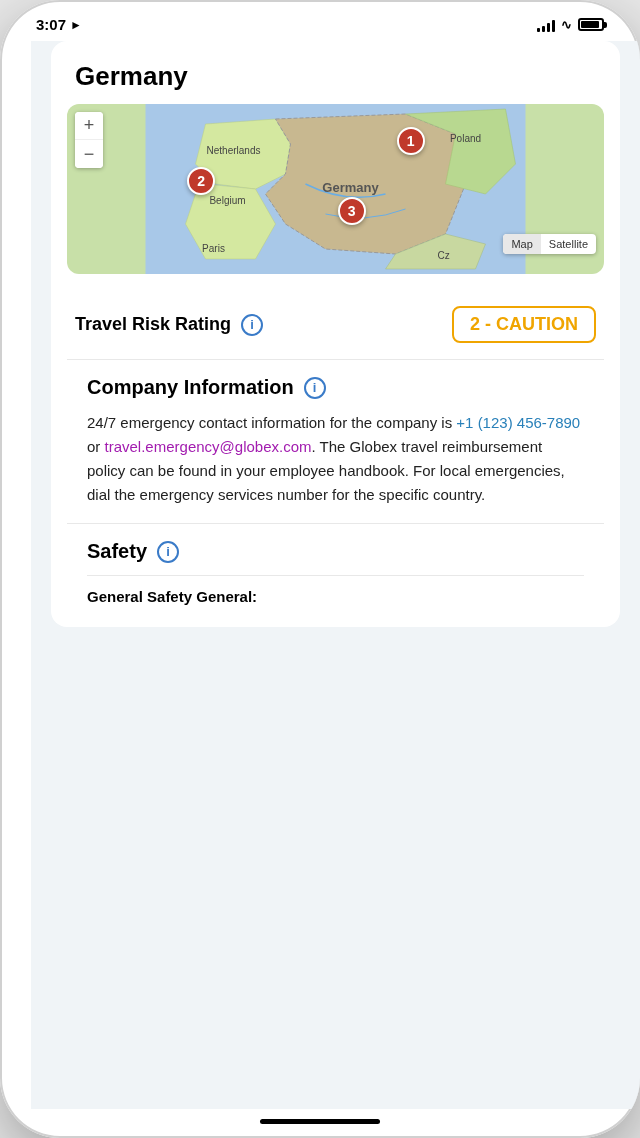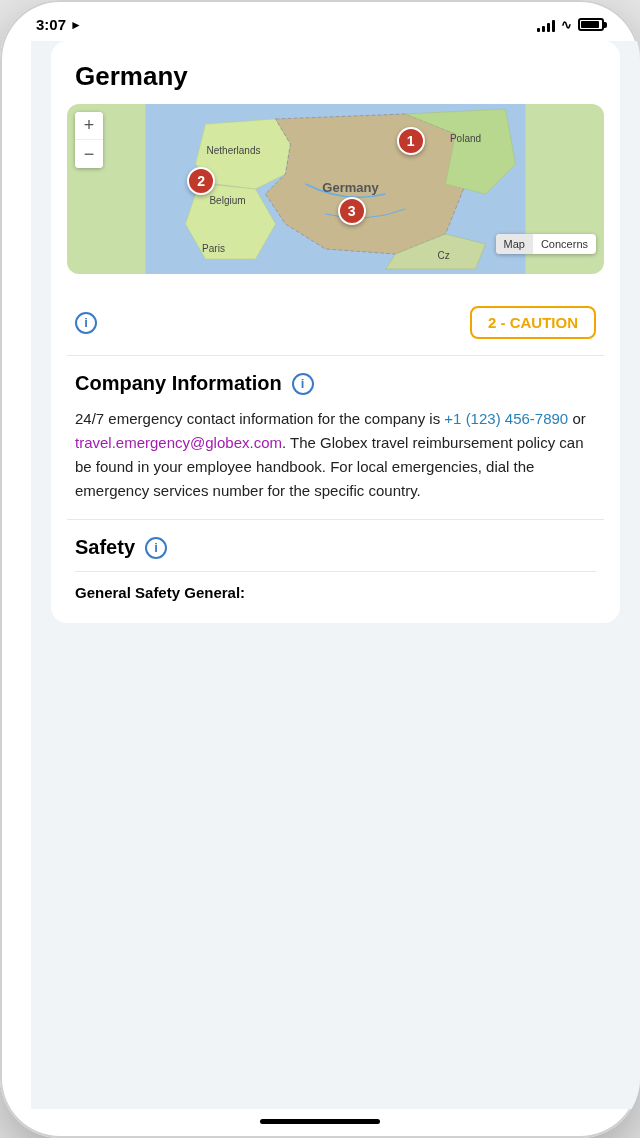--- a/index.html
+++ b/index.html
@@ -237,27 +237,27 @@
       justify-content: center;
       flex-shrink: 0;
     }
 
     .caution-badge {
       margin-left: auto;
       background: #fff;
       border: 2px solid #f0a500;
       border-radius: 8px;
       padding: 6px 16px;
-      font-size: 15px;
+      font-size: 18px;
       font-weight: 700;
       color: #f0a500;
     }
 
     .card-section {
-      padding: 16px 24px;
+      padding: 16px 36px;
     }
 
     .section-title-row {
       display: flex;
       align-items: center;
       gap: 10px;
       margin-bottom: 12px;
     }
 
     .section-title {
@@ -372,25 +372,26 @@
 
         
         <div class="map-controls">
           <button>+</button>
           <button>−</button>
         </div>
 
         
         <div class="map-type-controls">
           <div class="map-type-btn active">Map</div>
-          <div class="map-type-btn">Concerns</div>
+          <div class="map-type-btn">Satellite</div>
         </div>
       </div>
 
       <div class="info-row">
+        <span class="info-title">Travel Risk Rating</span>
         <div class="info-icon">
           <span>i</span>
         </div>
         <div class="caution-badge">2 - CAUTION</div>
       </div>
 
       <div class="section-divider"></div>
 
       <div class="card-section">
         <div class="section-title-row">

